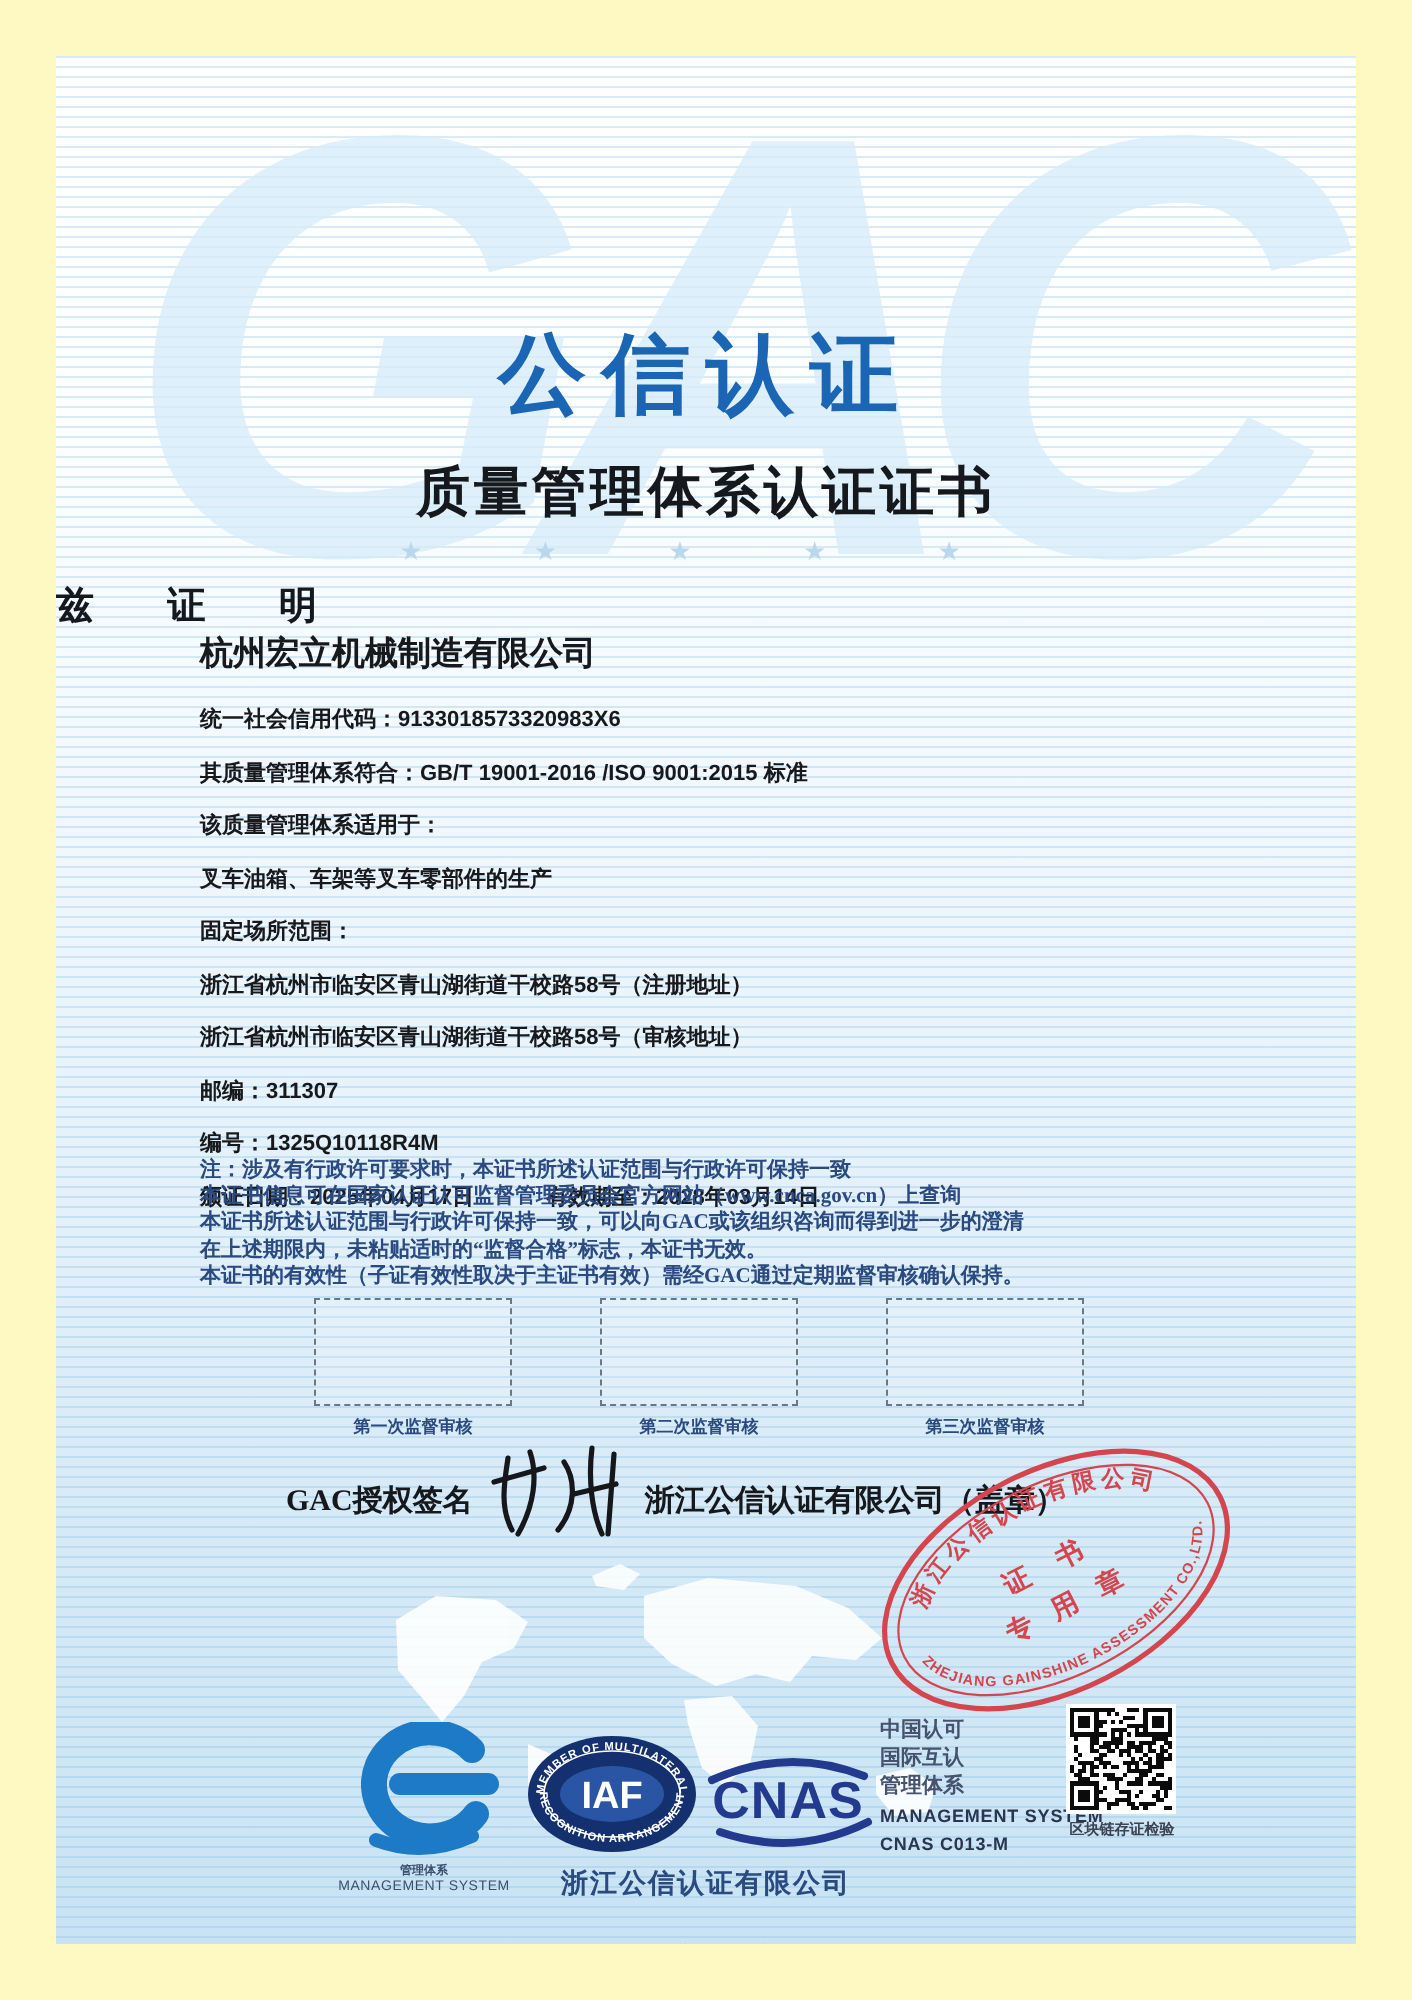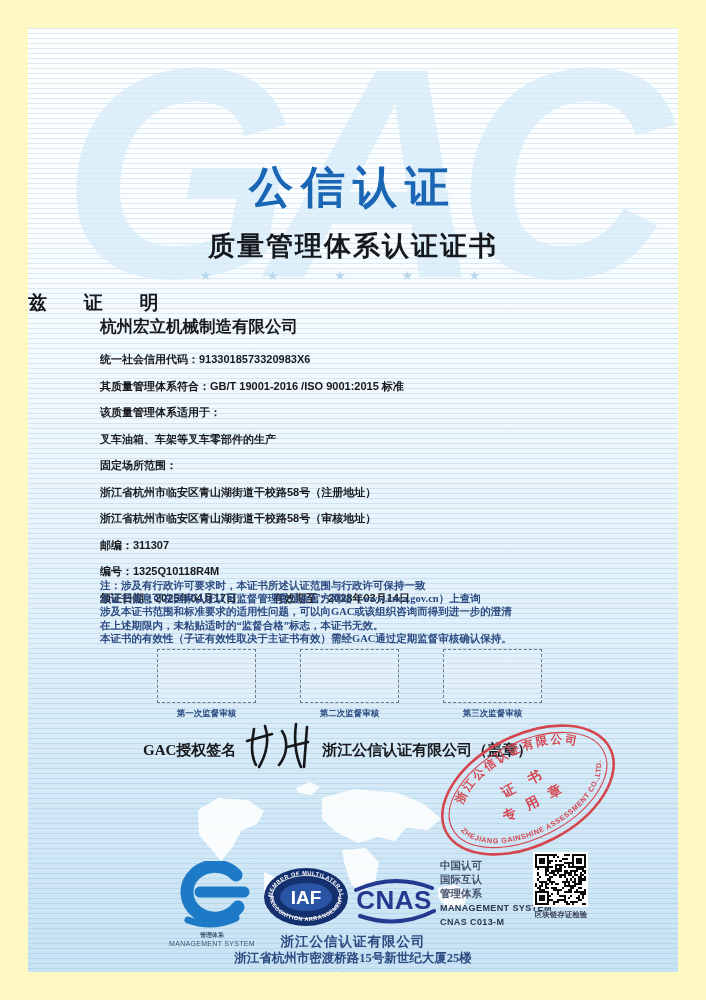--- a/index.html
+++ b/index.html
@@ -95,21 +95,21 @@
       <div class="body-line">编号：1325Q10118R4M</div>
       <div class="body-line dates-row">
         <span>颁证日期：2025年04月17日</span>
         <span>有效期至：2028年03月14日</span>
       </div>
     </div>
 
     <div class="layer notes">
       <div>注：涉及有行政许可要求时，本证书所述认证范围与行政许可保持一致</div>
       <div>本证书信息可在国家认证认可监督管理委员会官方网站（www.cnca.gov.cn）上查询</div>
-      <div>涉及本证书范围和标准要求的适用性问题，可以向GAC或该组织咨询而得到进一步的澄清</div>
+      <div>本证书所述认证范围与行政许可保持一致，可以向GAC或该组织咨询而得到进一步的澄清</div>
       <div>在上述期限内，未粘贴适时的“监督合格”标志，本证书无效。</div>
       <div>本证书的有效性（子证有效性取决于主证书有效）需经GAC通过定期监督审核确认保持。</div>
     </div>
 
     <div class="layer sup-box" style="left:129px"></div>
     <div class="layer sup-box" style="left:272px"></div>
     <div class="layer sup-box" style="left:415px"></div>
     <div class="layer sup-label" style="left:129px">第一次监督审核</div>
     <div class="layer sup-label" style="left:272px">第二次监督审核</div>
     <div class="layer sup-label" style="left:415px">第三次监督审核</div>
@@ -513,17 +513,16 @@
           <rect x="9" y="24" width="1" height="1" fill="#0b0b0b"></rect>
           <rect x="15" y="24" width="1" height="1" fill="#0b0b0b"></rect>
           <rect x="16" y="24" width="1" height="1" fill="#0b0b0b"></rect>
           <rect x="18" y="24" width="1" height="1" fill="#0b0b0b"></rect>
           <rect x="23" y="24" width="1" height="1" fill="#0b0b0b"></rect>
           <rect x="24" y="24" width="1" height="1" fill="#0b0b0b"></rect>
         </svg></div>
     <div class="layer qr-label">区块链存证检验</div>
 
     <div class="layer footer f1">浙江公信认证有限公司</div>
-    <div class="layer footer f2">浙江省杭州市密渡桥路15号新世纪大厦25楼</div>
     <div class="layer footer f3">www.gac.org.cn</div>
 
   </div>
 </div>
 
 </body></html>

